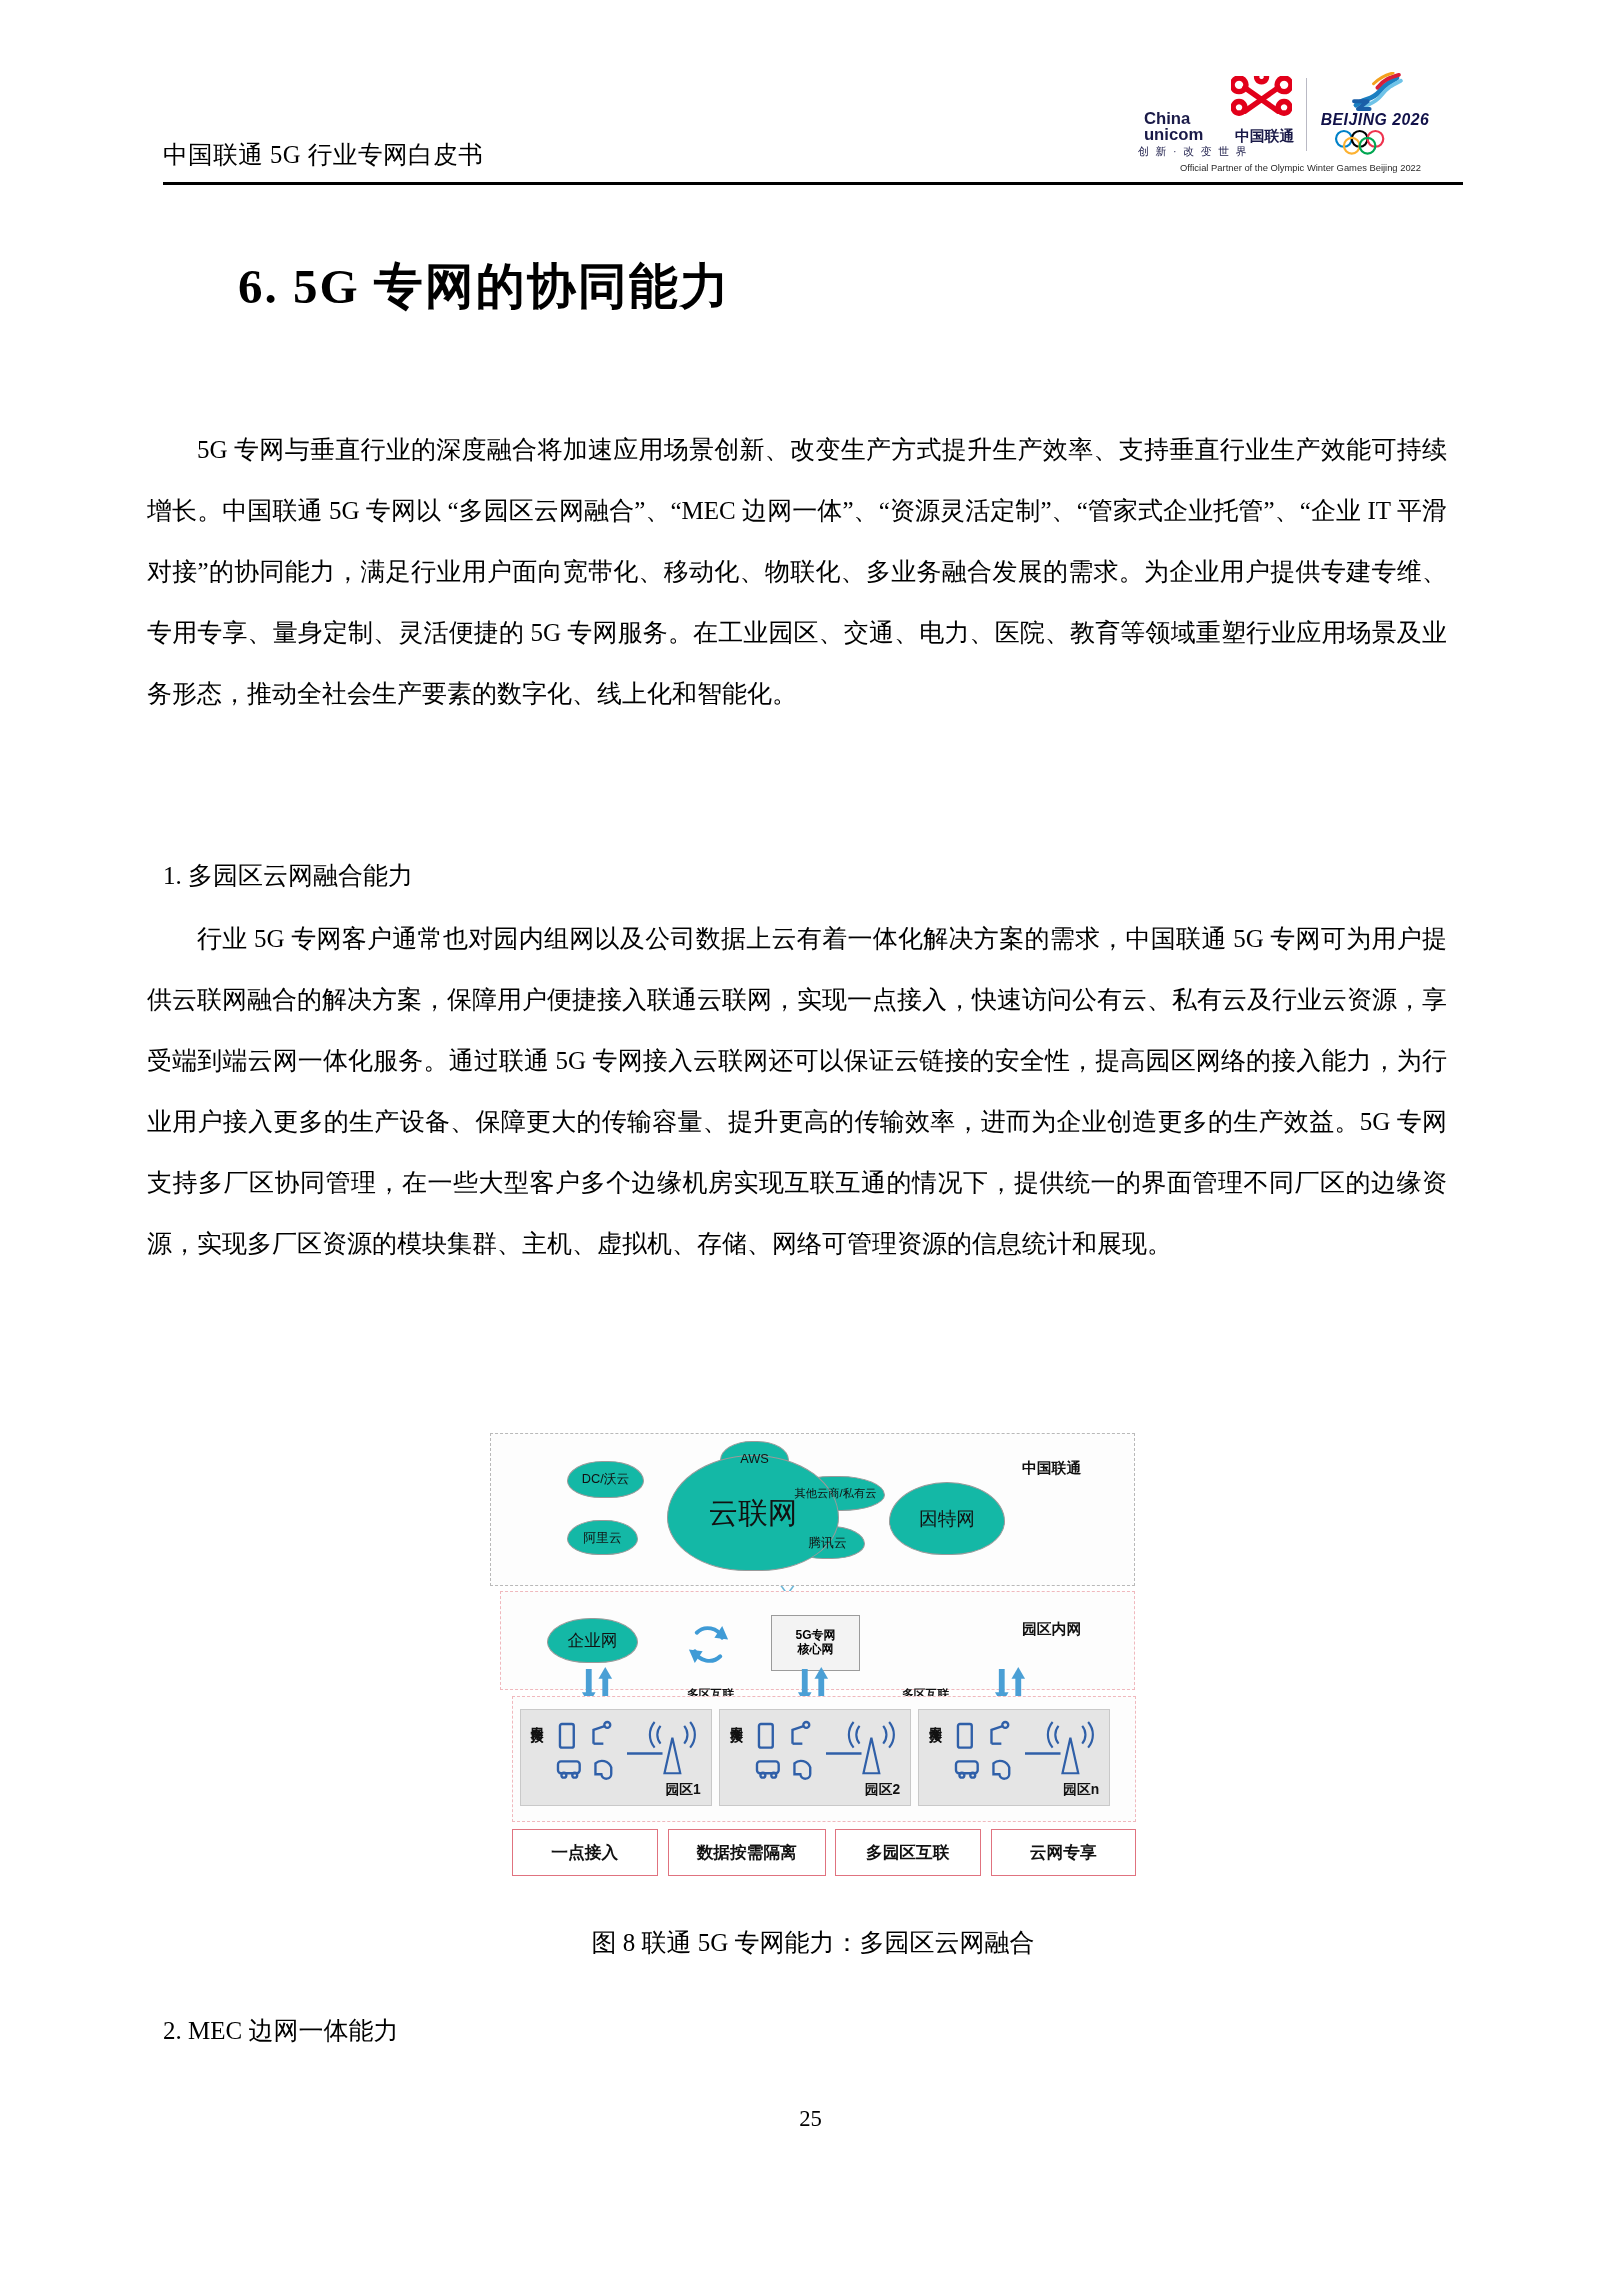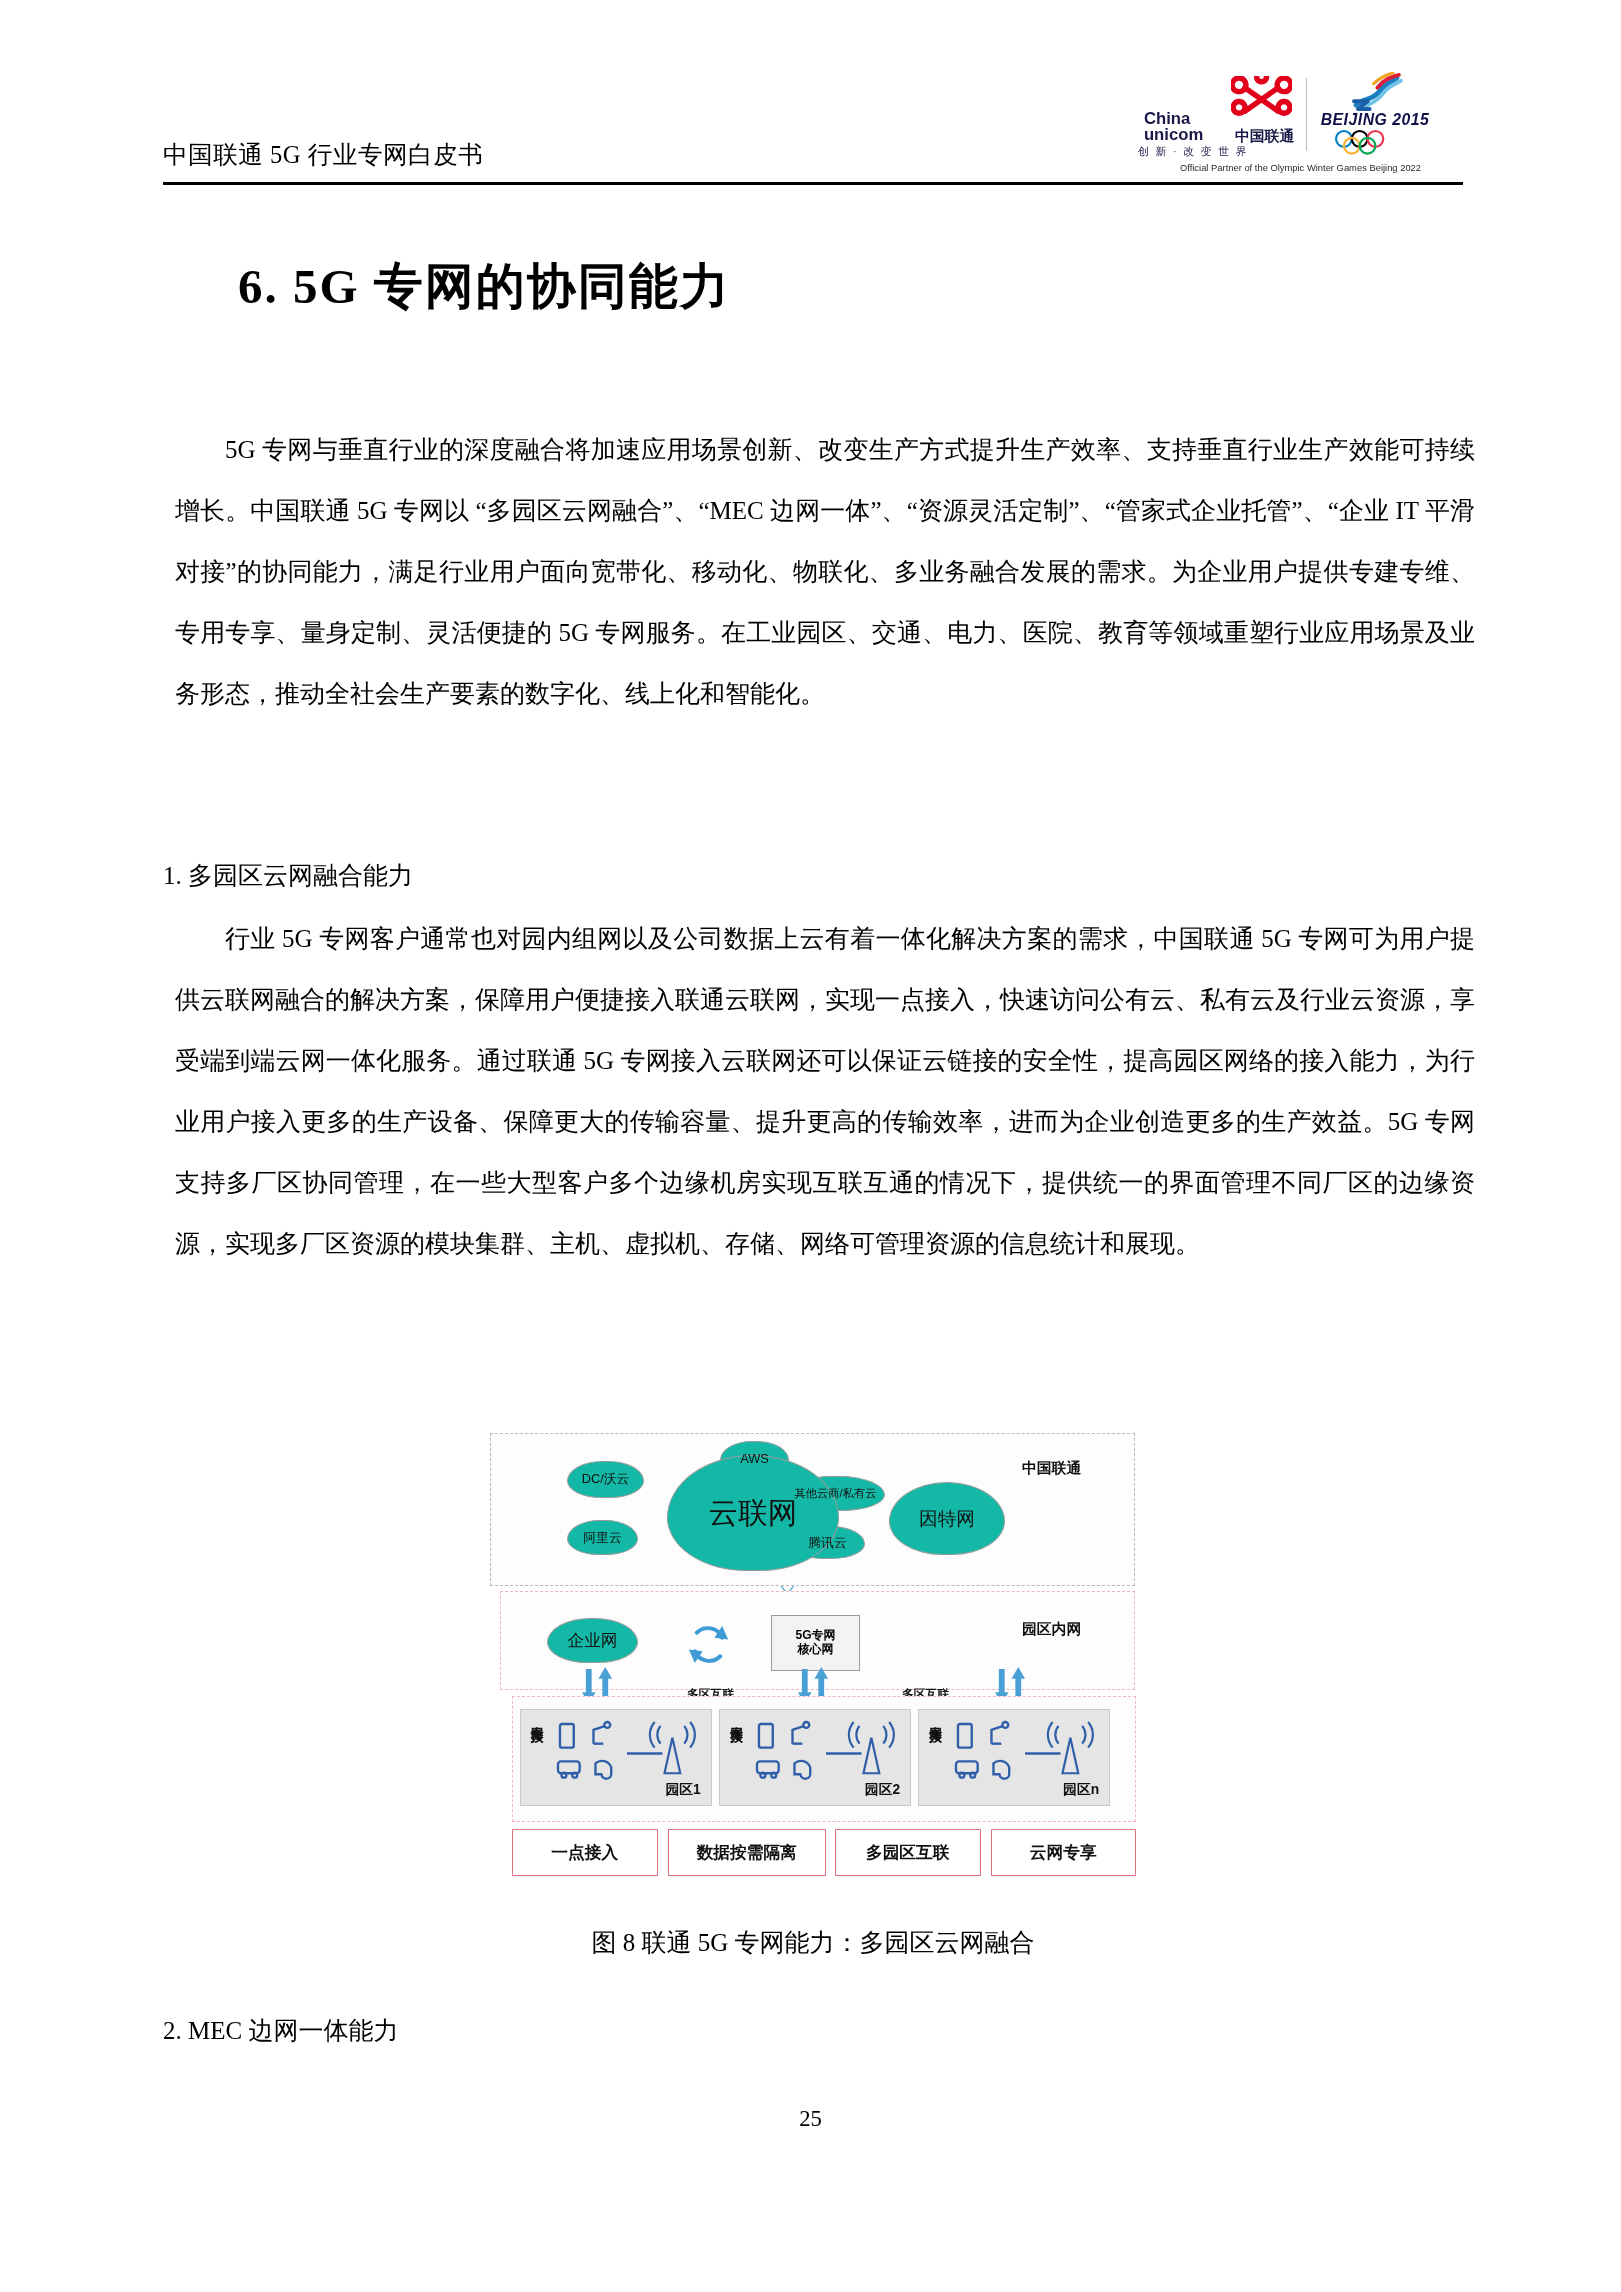--- a/index.html
+++ b/index.html
@@ -157,21 +157,21 @@
     position: absolute;
     left: 238px;
     top: 254px;
     font-size: 49px;
     font-weight: bold;
     letter-spacing: 2px;
     white-space: nowrap;
   }
   .body-block {
     position: absolute;
-    left: 175px;
+    left: 147px;
     width: 1300px;
     font-size: 25px;
     line-height: 61px;
     text-align: justify;
     text-justify: inter-ideograph;
   }
   .body-block p {
     margin: 0;
   }
   .indent {
@@ -379,21 +379,21 @@
         <div class="logo-divider"></div>
 
         <div class="logo-beijing">
           <svg class="bj-emblem" viewBox="0 0 82 40">
             <path d="M22 34 C30 26 38 30 46 20 C52 12 58 10 64 6" stroke="#1a7fc1" stroke-width="5" fill="none" stroke-linecap="round"></path>
             <path d="M26 38 C34 32 40 34 48 24 C55 15 60 13 68 9" stroke="#6fc3e8" stroke-width="4" fill="none" stroke-linecap="round"></path>
             <path d="M44 16 C50 8 56 6 66 3" stroke="#d81e39" stroke-width="4" fill="none" stroke-linecap="round"></path>
             <path d="M40 12 C46 6 52 3 60 1" stroke="#f4a11d" stroke-width="3" fill="none" stroke-linecap="round"></path>
             <path d="M20 30 L34 30 L24 38 L36 38" stroke="#1a5fa8" stroke-width="4" fill="none" stroke-linecap="round" stroke-linejoin="round"></path>
           </svg>
-          <div class="bj-text">BEIJING 2015</div>
+          <div class="bj-text">BEIJING 2026</div>
           <svg class="bj-rings" viewBox="0 0 78 26">
             <g fill="none" stroke-width="2.2">
               <circle cx="13" cy="10" r="8" stroke="#0081c8"></circle>
               <circle cx="29" cy="10" r="8" stroke="#000000"></circle>
               <circle cx="45" cy="10" r="8" stroke="#ee334e"></circle>
               <circle cx="21" cy="17" r="8" stroke="#fcb131"></circle>
               <circle cx="37" cy="17" r="8" stroke="#00a651"></circle>
             </g>
           </svg>
         </div>

